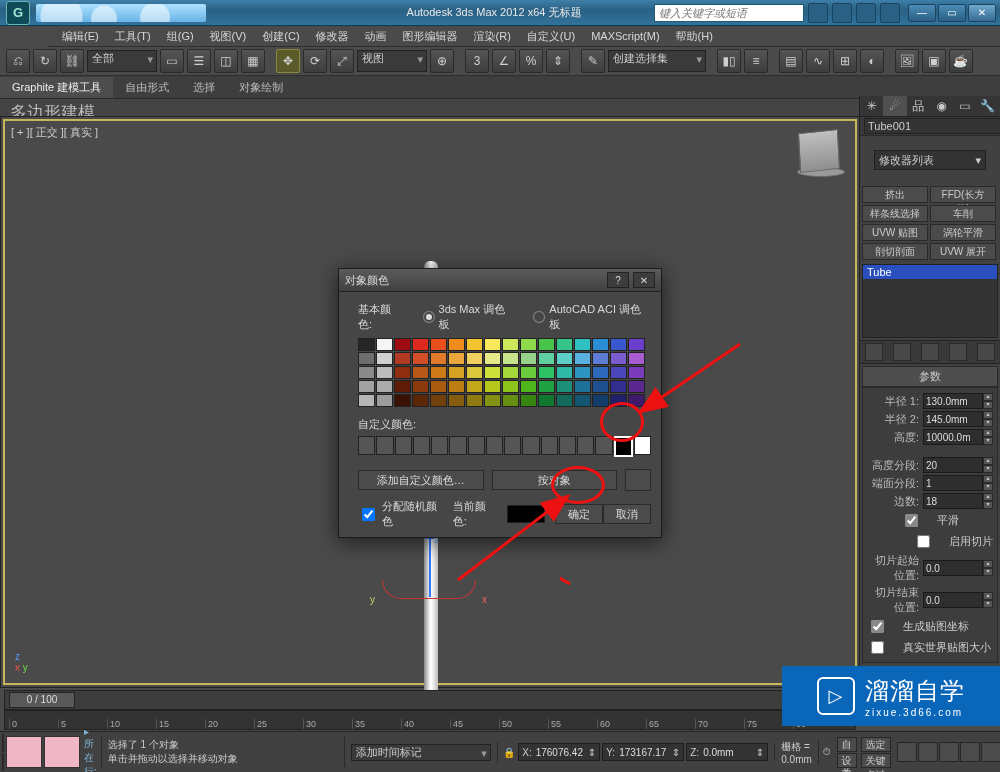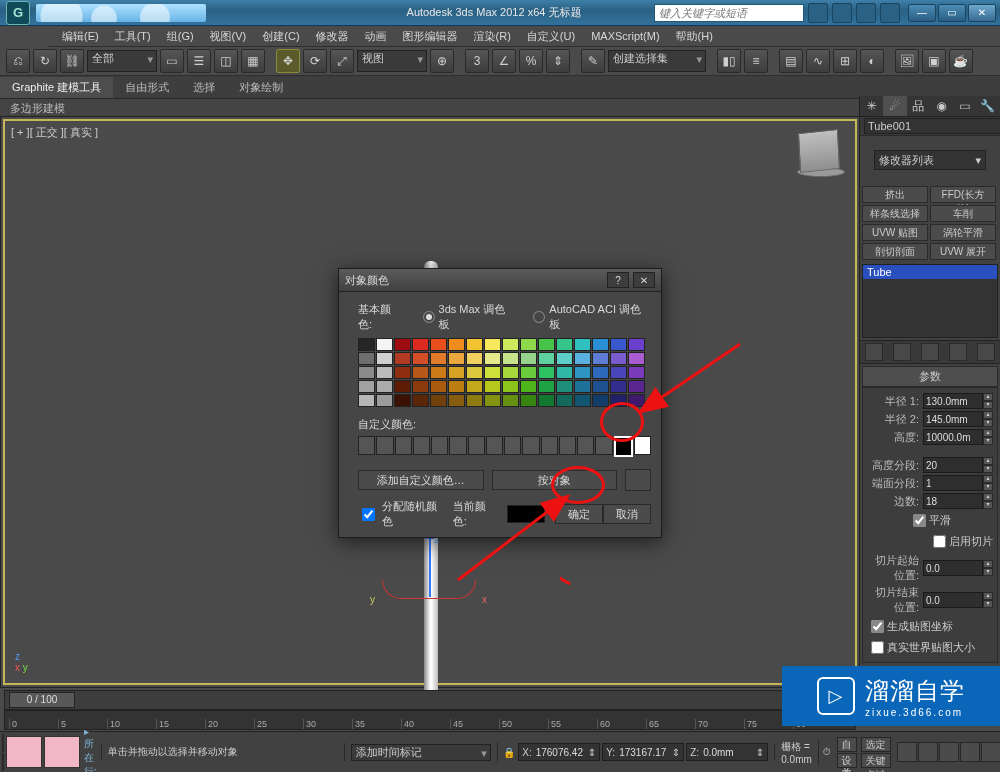--- a/index.html
+++ b/index.html
@@ -85,21 +85,21 @@
   .tcombo:after{content:"▾";position:absolute;right:3px;top:2px;color:#999;}
   .tsep{width:5px;}
 
   .ribbon{
     height:22px;background:#3e3e3e;border-bottom:1px solid #2a2a2a;
     display:flex;align-items:center;
   }
   .ribbon .rtab{padding:3px 12px;color:#bbb;font-size:11px;}
   .ribbon .rtab.active{background:#4d4d4d;color:#eee;}
   .subribbon{height:18px;background:#444;border-bottom:1px solid #2a2a2a;
-    padding:2px 10px;color:#bbb;font-size:11px;}
+    padding:2px 10px;color:#bbb;font-size:17px;}
   
   .workspace{
     position:absolute;left:0;right:140px;top:116px;bottom:84px;
     background:#4a4a4a;border:1px solid #222;
   }
   .viewport{
     position:absolute;inset:2px;border:2px solid #c8b758;background:#4a4a4a;
   }
   .vplabel{position:absolute;left:6px;top:4px;color:#ccc;font-size:11px;}
   .vcube{
@@ -154,21 +154,21 @@
   .cp-tools{display:flex;justify-content:space-around;padding:2px 0;background:#393939;border-top:1px solid #222;border-bottom:1px solid #222;}
   .cp-tools span{width:16px;height:16px;background:#484848;border:1px solid #2a2a2a;}
   .rollhead{background:#4e4e4e;text-align:center;padding:2px 0;border:1px solid #2a2a2a;margin:2px 2px 0;}
   .rollbody{border:1px solid #2a2a2a;margin:0 2px 2px;padding:3px 4px;background:#3d3d3d;}
   .prow{display:flex;align-items:center;justify-content:flex-end;gap:4px;margin:2px 0;}
   .prow label{flex:1;text-align:right;color:#bbb;}
   .spinner{display:flex;}
   .spinner input{width:54px;height:14px;background:#2e2e2e;border:1px solid #1a1a1a;color:#ddd;font-size:10px;text-align:left;padding:0 2px;}
   .spinner .sp{width:10px;height:16px;display:flex;flex-direction:column;}
   .spinner .sp div{flex:1;background:#555;border:1px solid #2a2a2a;font-size:6px;color:#ccc;line-height:5px;text-align:center;}
-  .chkrow{display:flex;align-items:center;gap:0;margin:2px 0;}
+  .chkrow{display:flex;align-items:center;gap:16px;margin:2px 0;}
   .chkrow input{accent-color:#888;}
 
   
   .dialog{
     position:absolute;left:338px;top:268px;width:322px;
     background:#464646;border:1px solid #1c1c1c;
     box-shadow:0 4px 20px #0009;color:#d8d8d8;
   }
   .dlg-title{height:22px;background:linear-gradient(#5b5b5b,#414141);
     display:flex;align-items:center;padding:0 6px;font-size:11px;
@@ -662,20 +662,21 @@
   <div class="left">
     <div class="lbtn"></div>
     <div class="lbtn"></div>
   </div>
   <div class="pinkbtn">
       <div></div>
       <div></div>
     </div>
   <div style="padding:0 4px;color:#7fb3d5">▸ <span>所在行:</span></div>
   <div class="midtext">
+    <span>选择了 1 个对象</span>
     <span>单击并拖动以选择并移动对象</span>
   </div>
   <div style="width:150px;padding:2px 6px;border-right:1px solid #2a2a2a">
     <div class="tcombo" style="width:120px;height:15px">添加时间标记</div>
   </div>
   <div class="coords">
     <span>🔒</span>
     <div class="fld">X:<input value="176076.42" style="">⇕</div>
     <div class="fld">Y:<input value="173167.17" style="">⇕</div>
     <div class="fld">Z:<input value="0.0mm" style="">⇕</div>

